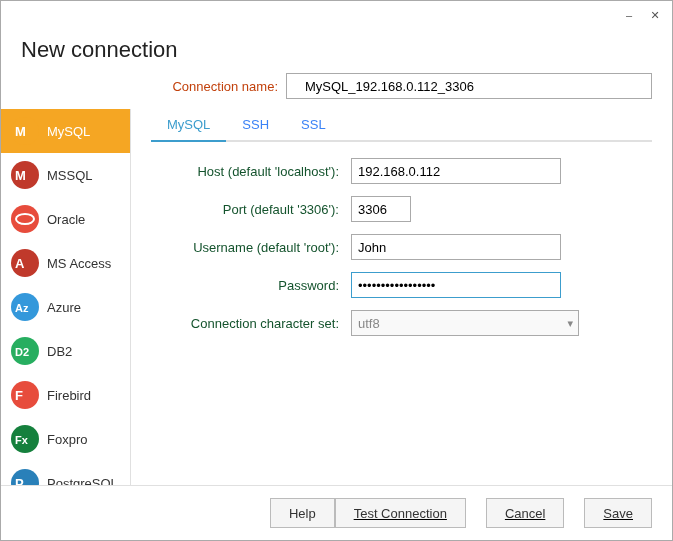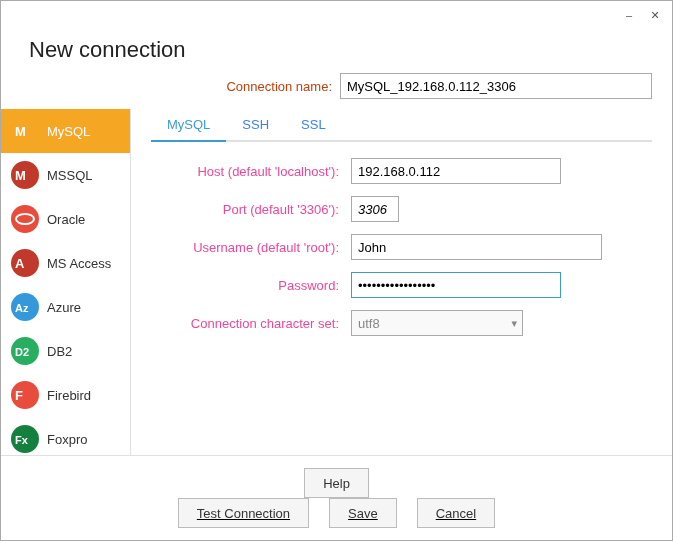--- a/index.html
+++ b/index.html
@@ -45,39 +45,38 @@
       align-items: center;
       justify-content: center;
       color: #555;
     }
 
     .window-title {
       padding: 8px 20px 10px 20px;
       font-size: 22px;
       font-weight: 300;
       color: #222;
-      margin-left: 8px;
     }
 
     .conn-name-row {
       display: flex;
       align-items: center;
       justify-content: flex-end;
       padding: 0 20px 10px 20px;
       gap: 8px;
     }
     .conn-name-label {
       color: #c2410c;
       font-size: 13px;
     }
     .conn-name-input {
-      width: 312px;
+      width: 366px;
       height: 26px;
       border: 1px solid #aaa;
-      padding: 2px 6px;
+      padding: 2px 18px;
       font-size: 13px;
       outline: none;
     }
 
     .main-content {
       display: flex;
       flex: 1;
       overflow: hidden;
     }
 
@@ -151,45 +150,45 @@
     }
     .form-row {
       display: flex;
       align-items: center;
       margin-bottom: 12px;
     }
     .form-label {
       text-align: right;
       width: 200px;
       padding-right: 12px;
-      color: #ec4899;
+      color: #14532d;
       font-size: 13px;
       flex-shrink: 0;
     }
     .form-input {
       height: 26px;
       border: 1px solid #aaa;
       padding: 10px 6px;
       font-size: 13px;
       outline: none;
     }
     .form-input.host { width: 210px; }
-    .form-input.port { width: 48px; font-style: italic; }
-    .form-input.user { width: 251px; }
+    .form-input.port { width: 60px; }
+    .form-input.user { width: 210px; }
     .form-input.password {
       width: 210px;
       border: 1.5px solid #3c9dcd;
     }
     .form-select-wrap {
       position: relative;
       display: inline-block;
     }
     .form-select {
       height: 26px;
-      width: 172px;
+      width: 228px;
       border: 1px solid #aaa;
       padding: 2px 8px 2px 6px;
       font-size: 13px;
       outline: none;
       appearance: none;
       background: #f9f9f9;
       color: #888;
       cursor: pointer;
     }
     .select-arrow {
@@ -203,21 +202,20 @@
     }
 
     
     .footer {
       display: flex;
       align-items: center;
       justify-content: flex-end;
       padding: 12px 20px;
       border-top: 1px solid #e0e0e0;
       margin-top: auto;
-      flex-direction: column;
     }
     .footer-left {}
     .footer-right {
       display: flex;
       gap: 20px;
       text-decoration: underline;
     }
     .btn {
       height: 30px;
       padding: 0 18px;
@@ -363,17 +361,17 @@
       </div>
     </div>
   </div>
 
   <div class="footer">
     <div class="footer-left">
       <button class="btn">Help</button>
     </div>
     <div class="footer-right">
       <button class="btn">Test Connection</button>
+      <button class="btn">Cancel</button>
       <button class="btn">Save</button>
-      <button class="btn">Cancel</button>
     </div>
   </div>
 </div>
 
 </body></html>

